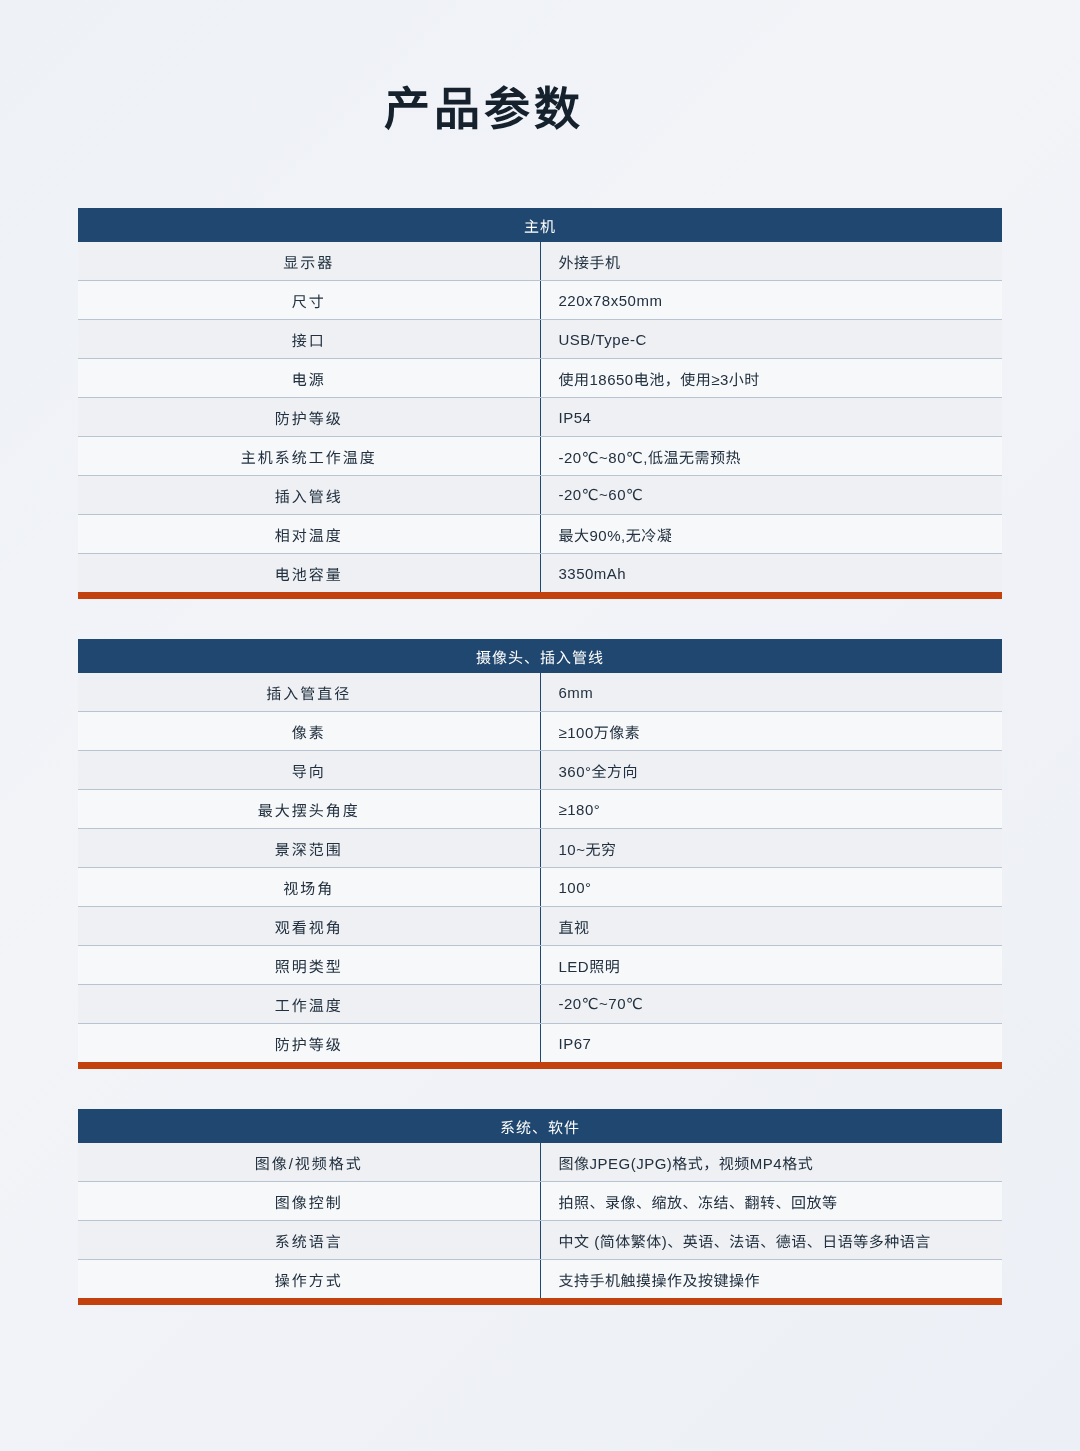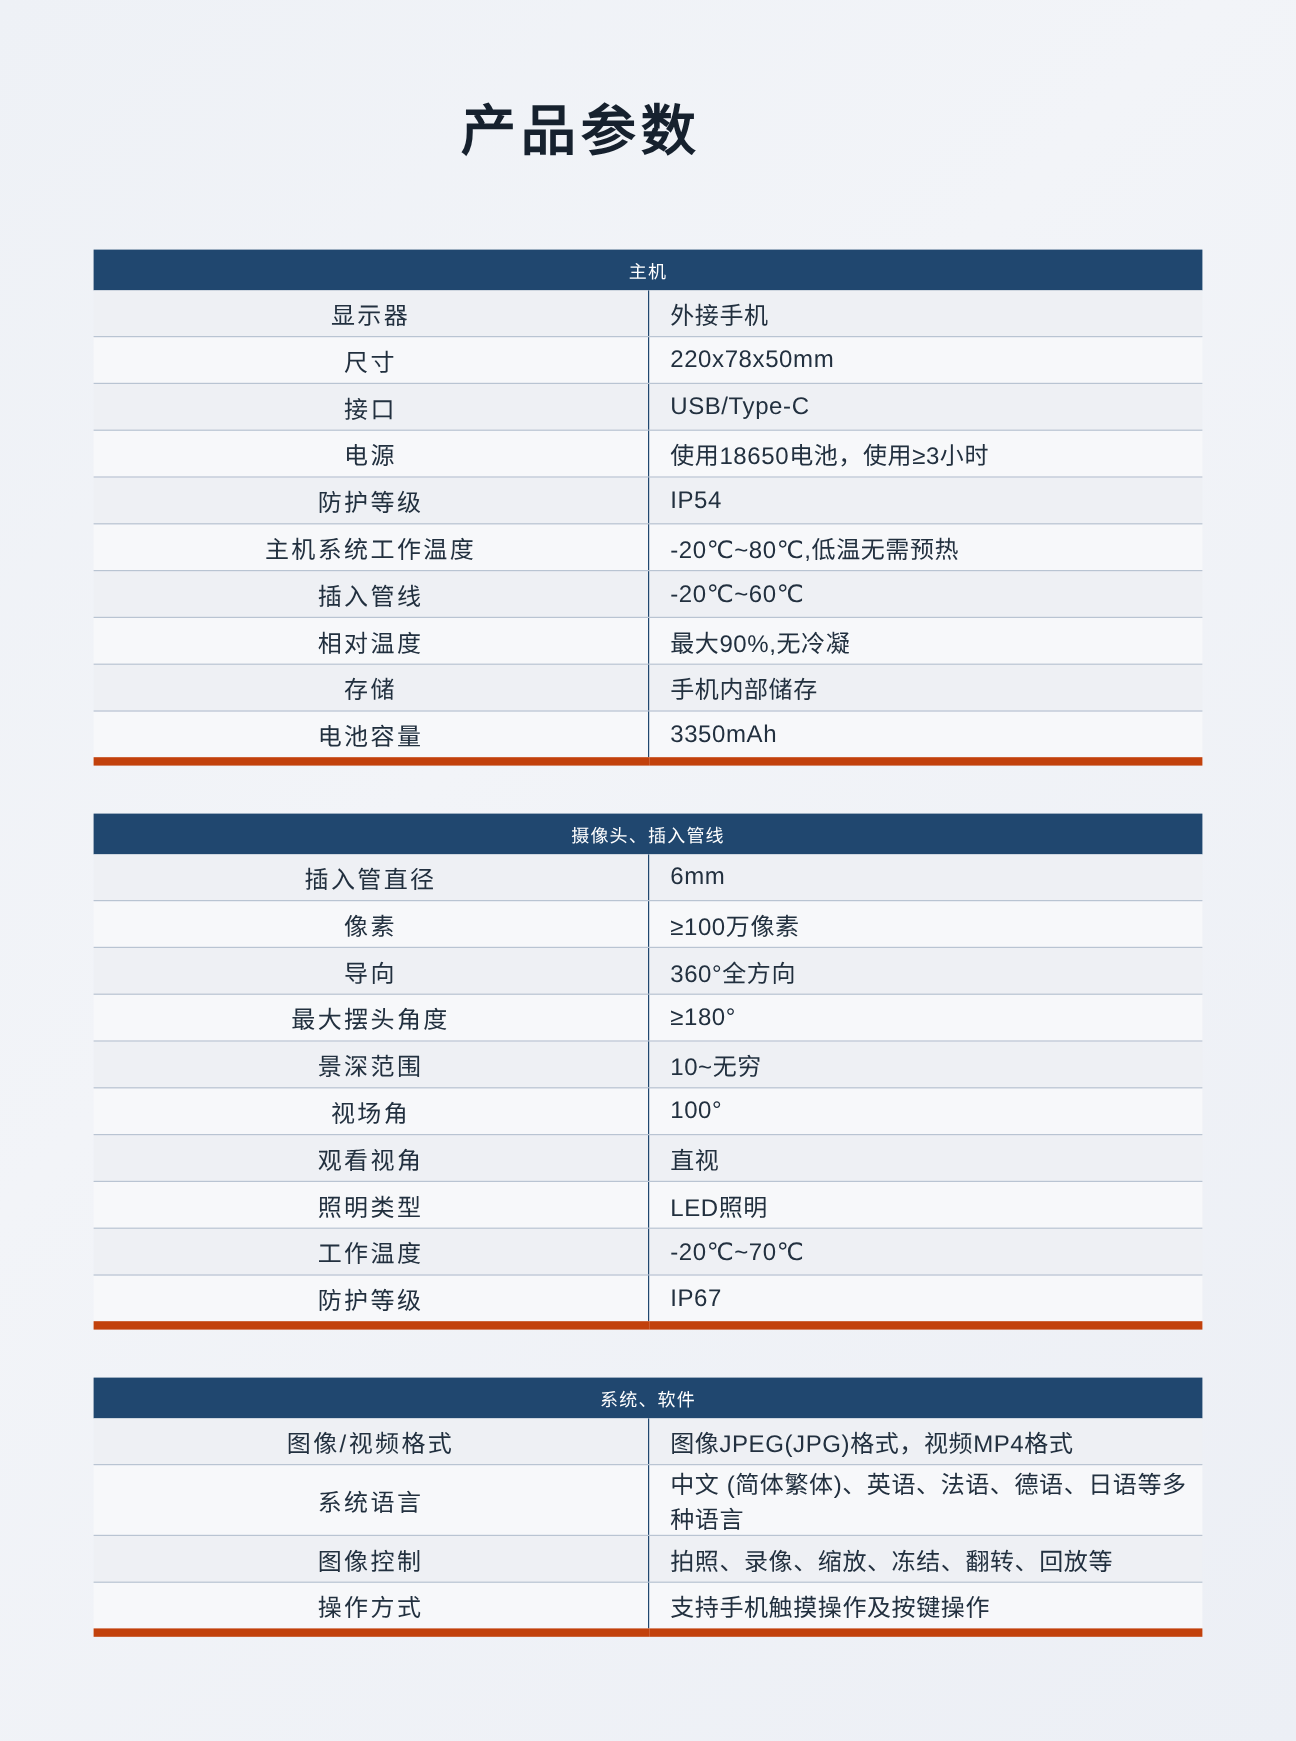--- a/index.html
+++ b/index.html
@@ -59,21 +59,21 @@
     text-align: center;
     vertical-align: middle;
     padding: 0;
   }
 
   .spec-table td {
     height: 38px;
     padding: 0;
     vertical-align: middle;
     border-bottom: 1px solid #b9c4d2;
-    font-size: 20px;
+    font-size: 15px;
     color: #22303f;
   }
 
   .spec-table tbody tr:nth-child(odd) td {
     background: #eef0f4;
   }
   .spec-table tbody tr:nth-child(even) td {
     background: #f7f8fa;
   }
 
@@ -134,24 +134,20 @@
         </tr>
         <tr>
           <td class="col-label">插入管线</td>
           <td class="col-value">-20℃~60℃</td>
         </tr>
         <tr>
           <td class="col-label">相对温度</td>
           <td class="col-value">最大90%,无冷凝</td>
         </tr>
         <tr>
-          <td class="col-label">存储</td>
-          <td class="col-value">手机内部储存</td>
-        </tr>
-        <tr>
           <td class="col-label">电池容量</td>
           <td class="col-value">3350mAh</td>
         </tr>
       </tbody>
     </table>
   </div>
 
   <div class="table-block">
     <table class="spec-table">
       <thead>
@@ -210,26 +206,26 @@
         <tr>
           <th colspan="2">系统、软件</th>
         </tr>
       </thead>
       <tbody>
         <tr>
           <td class="col-label">图像/视频格式</td>
           <td class="col-value">图像JPEG(JPG)格式，视频MP4格式</td>
         </tr>
         <tr>
+          <td class="col-label">图像控制</td>
+          <td class="col-value">拍照、录像、缩放、冻结、翻转、回放等</td>
+        </tr>
+        <tr>
           <td class="col-label">系统语言</td>
           <td class="col-value">中文 (简体繁体)、英语、法语、德语、日语等多种语言</td>
-        </tr>
-        <tr>
-          <td class="col-label">图像控制</td>
-          <td class="col-value">拍照、录像、缩放、冻结、翻转、回放等</td>
         </tr>
         <tr>
           <td class="col-label">操作方式</td>
           <td class="col-value">支持手机触摸操作及按键操作</td>
         </tr>
       </tbody>
     </table>
   </div>
 
 </div>

